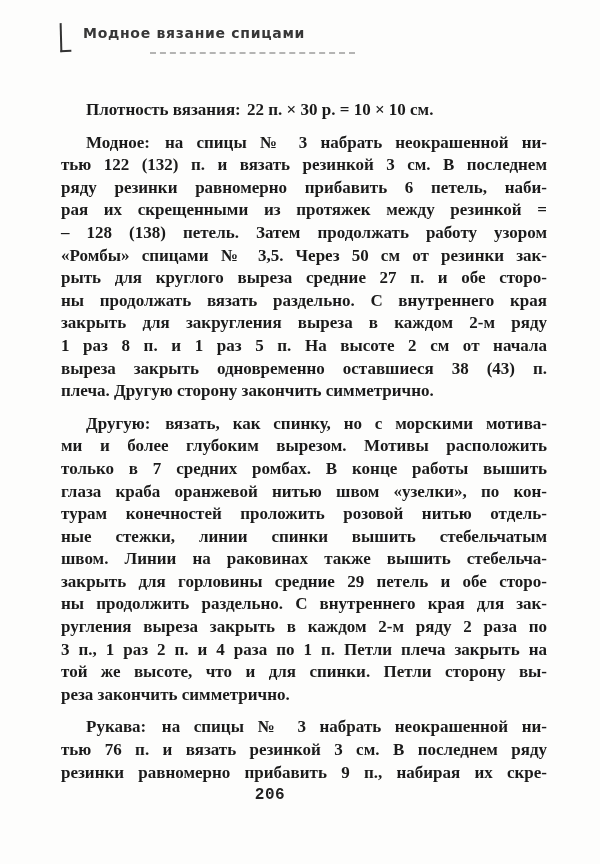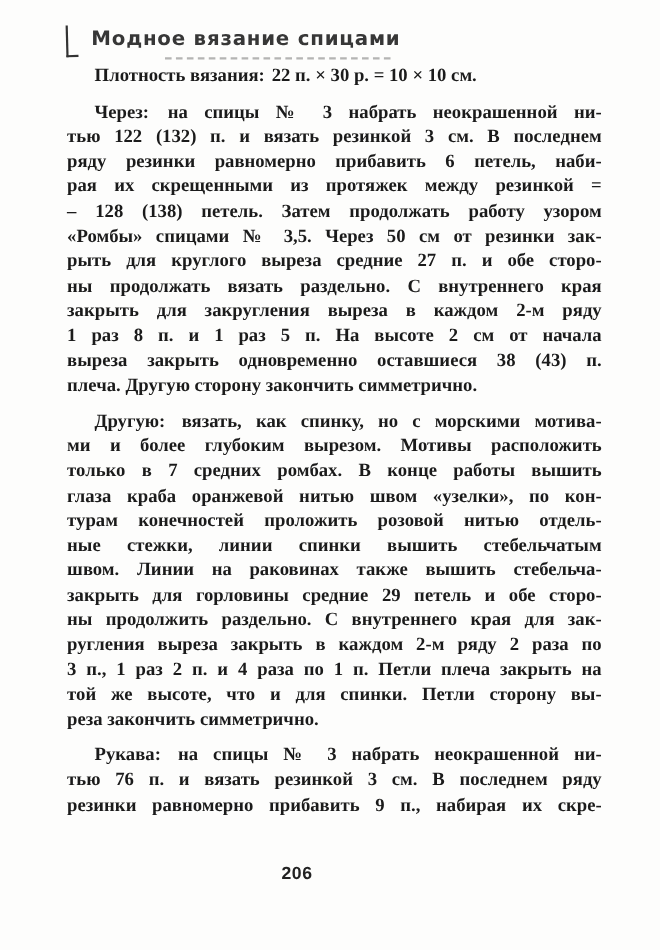--- a/index.html
+++ b/index.html
@@ -32,21 +32,21 @@
     height: 27px;
     border-left: 2.5px solid #333;
     border-bottom: 2px solid #333;
     transform: rotate(-1.5deg);
   }
   .header-title {
     position: absolute;
     left: 23px;
     top: 5px;
     font-family: "DejaVu Sans", sans-serif;
-    font-size: 18px;
+    font-size: 14px;
     font-weight: 600;
     letter-spacing: 0.7px;
     color: #373737;
     white-space: nowrap;
   }
   .header-underline {
     position: absolute;
     left: 90px;
     top: 32px;
     width: 205px;
@@ -67,32 +67,32 @@
     color: #1b1b1b;
   }
   .para { margin-top: 10px; }
   .para.tension { margin-top: 0; }
 
   .line {
     text-align: justify;
     text-align-last: justify;
   }
   .line.lastline { text-align-last: left; }
-  .line.noj { text-align: center; text-align-last: left; }
+  .line.noj { text-align: center; text-align-last: left; margin-top: 41px; }
   .line.first { text-indent: 25px; }
   .lead { margin-right: 2px; }
 
   
   .page-number {
     position: absolute;
     top: 786px;
     left: 0;
     width: 540px;
     text-align: center;
-    font-family: Liberation Sans, sans-serif;
+    font-family: Liberation Mono, monospace;
     font-weight: 700;
     font-size: 16px;
     letter-spacing: 0.5px;
     color: #222;
   }
 </style>
 </head>
 <body>
 
 <div class="page">
@@ -103,21 +103,21 @@
     <span class="header-underline"></span>
   </div>
 
   <div class="body-text">
 
     <div class="para tension">
       <div class="line first noj"><b class="lead">Плотность вязания:</b> <span>22 п. × 30 р. = 10 × 10 см.</span></div>
     </div>
 
     <div class="para">
-      <div class="line first"><b class="lead">Через:</b> <span>на спицы № 3 набрать неокрашенной ни-</span></div>
+      <div class="line first"><b class="lead">Модное:</b> <span>на спицы № 3 набрать неокрашенной ни-</span></div>
       <div class="lines">
           <div class="line">тью 122 (132) п. и вязать резинкой 3 см. В последнем</div>
           <div class="line">ряду резинки равномерно прибавить 6 петель, наби-</div>
           <div class="line">рая их скрещенными из протяжек между резинкой =</div>
           <div class="line">– 128 (138) петель. Затем продолжать работу узором</div>
           <div class="line">«Ромбы» спицами № 3,5. Через 50 см от резинки зак-</div>
           <div class="line">рыть для круглого выреза средние 27 п. и обе сторо-</div>
           <div class="line">ны продолжать вязать раздельно. С внутреннего края</div>
           <div class="line">закрыть для закругления выреза в каждом 2-м ряду</div>
           <div class="line">1 раз 8 п. и 1 раз 5 п. На высоте 2 см от начала</div>

